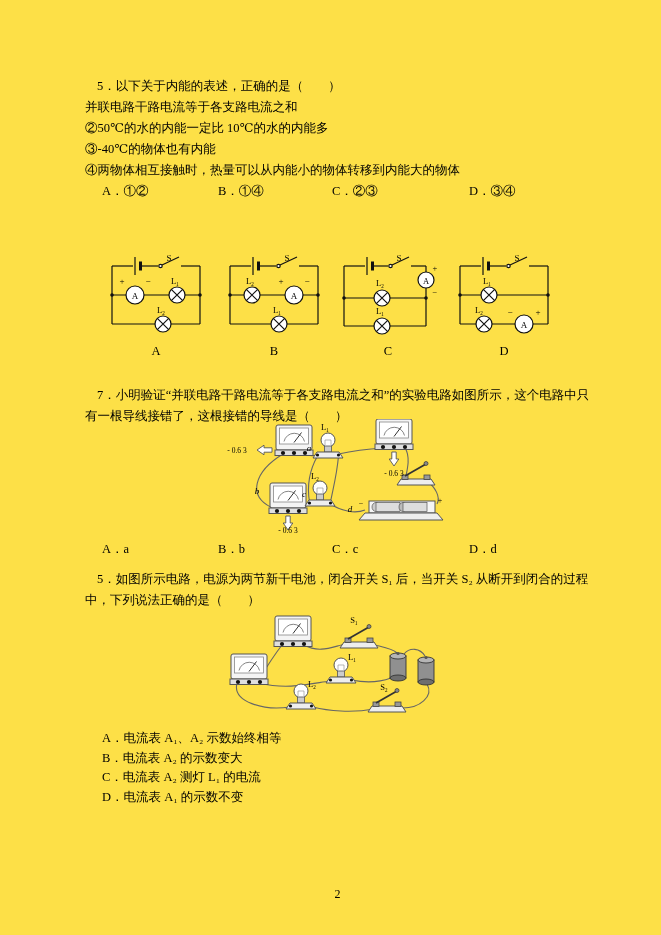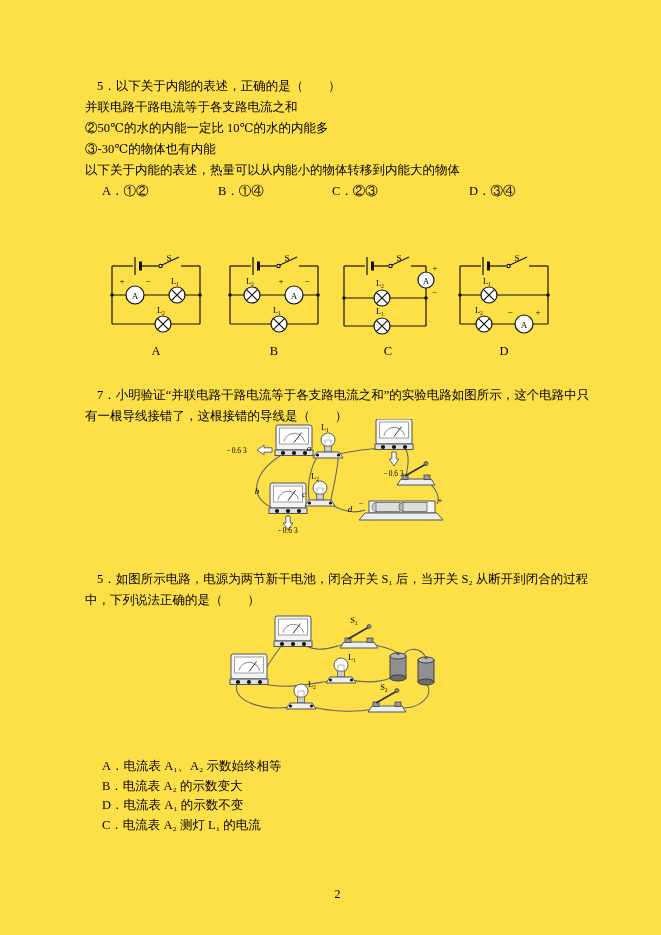--- a/index.html
+++ b/index.html
@@ -70,22 +70,22 @@
       </g>
       <path id="sym-arrow-down" d="M-2.2 0 L2.2 0 L2.2 7 L4.8 7 L0 14 L-4.8 7 L-2.2 7 Z" fill="#fff" stroke="#555" stroke-width="0.9"></path>
       <path id="sym-arrow-left" d="M0 0 L7 -4.8 L7 -2.2 L15 -2.2 L15 2.2 L7 2.2 L7 4.8 Z" fill="#fff" stroke="#555" stroke-width="0.9"></path>
     </defs>
   </svg>
 
   <section class="block" style="top:76px">
     <div class="line indent">5．以下关于内能的表述，正确的是（　　）</div>
     <div class="line">并联电路干路电流等于各支路电流之和</div>
     <div class="line">②50℃的水的内能一定比 10℃的水的内能多</div>
-    <div class="line">③-30℃的物体也有内能</div>
-    <div class="line">以下关于内能的表述，热量可以从内能小的物体转移到内能大的物体</div>
+    <div class="line">③-40℃的物体也有内能</div>
+    <div class="line">④两物体相互接触时，热量可以从内能小的物体转移到内能大的物体</div>
     <div class="opt-row">
       <span class="opt-a">A．①②</span>
       <span class="opt-b">B．①④</span>
       <span class="opt-c">C．②③</span>
       <span class="opt-d">D．③④</span>
     </div>
   </section>
 
 
   <svg class="circuit" style="left:106px" width="100" height="88" viewBox="0 0 100 88">
@@ -243,20 +243,28 @@
     <text x="128" y="11" text-anchor="middle" font-size="8.5">L₁</text>
     <text x="118" y="60" text-anchor="middle" font-size="8.5">L₂</text>
     <text x="112" y="32" text-anchor="middle" font-size="9" font-style="italic">a</text>
     <text x="60" y="75" text-anchor="middle" font-size="9" font-style="italic">b</text>
     <text x="107" y="78" text-anchor="middle" font-size="9" font-style="italic">c</text>
     <text x="153" y="93" text-anchor="middle" font-size="9" font-style="italic">d</text>
     <text x="164" y="87" text-anchor="middle" font-size="8">−</text>
     <text x="243" y="84" text-anchor="middle" font-size="8">+</text>
   </svg>
 
+  <section class="block" style="top:539px">
+    <div class="opt-row">
+      <span class="opt-a">A．a</span>
+      <span class="opt-b">B．b</span>
+      <span class="opt-c">C．c</span>
+      <span class="opt-d">D．d</span>
+    </div>
+  </section>
 
   <section class="block" style="top:569px">
     <div class="line indent">5．如图所示电路，电源为两节新干电池，闭合开关 S₁ 后，当开关 S₂ 从断开到闭合的过程</div>
     <div class="line">中，下列说法正确的是（　　）</div>
   </section>
 
   <svg class="fig" style="left:224px;top:614px" width="228" height="100" viewBox="0 0 228 100">
     <g stroke="#666" stroke-width="1.1" fill="none">
       <path d="M80 31 C 96 40 110 32 122 30"></path>
       <path d="M147 30 C 158 33 168 34 173 39"></path>
@@ -275,22 +283,22 @@
     <use href="#sym-bulb" x="64" y="70"></use>
     <use href="#sym-switch" x="146" y="80"></use>
     <use href="#sym-cell" x="166" y="38"></use>
     <use href="#sym-cell" x="194" y="42"></use>
     <text x="130" y="9" text-anchor="middle" font-size="8.5">S₁</text>
     <text x="128" y="46" text-anchor="middle" font-size="8.5">L₁</text>
     <text x="160" y="76" text-anchor="middle" font-size="8.5">S₂</text>
     <text x="88" y="73" text-anchor="middle" font-size="8.5">L₂</text>
   </svg>
 
-  <section class="block q8-opts" style="top:757px">
+  <section class="block q8-opts" style="top:729px">
     <div class="line">A．电流表 A₁、A₂ 示数始终相等</div>
     <div class="line">B．电流表 A₂ 的示数变大</div>
+    <div class="line">C．电流表 A₂ 测灯 L₁ 的电流</div>
     <div class="line">D．电流表 A₁ 的示数不变</div>
-    <div class="line">C．电流表 A₂ 测灯 L₁ 的电流</div>
   </section>
 
   <div class="pagenum">2</div>
 
 </div>
 
 </body></html>

